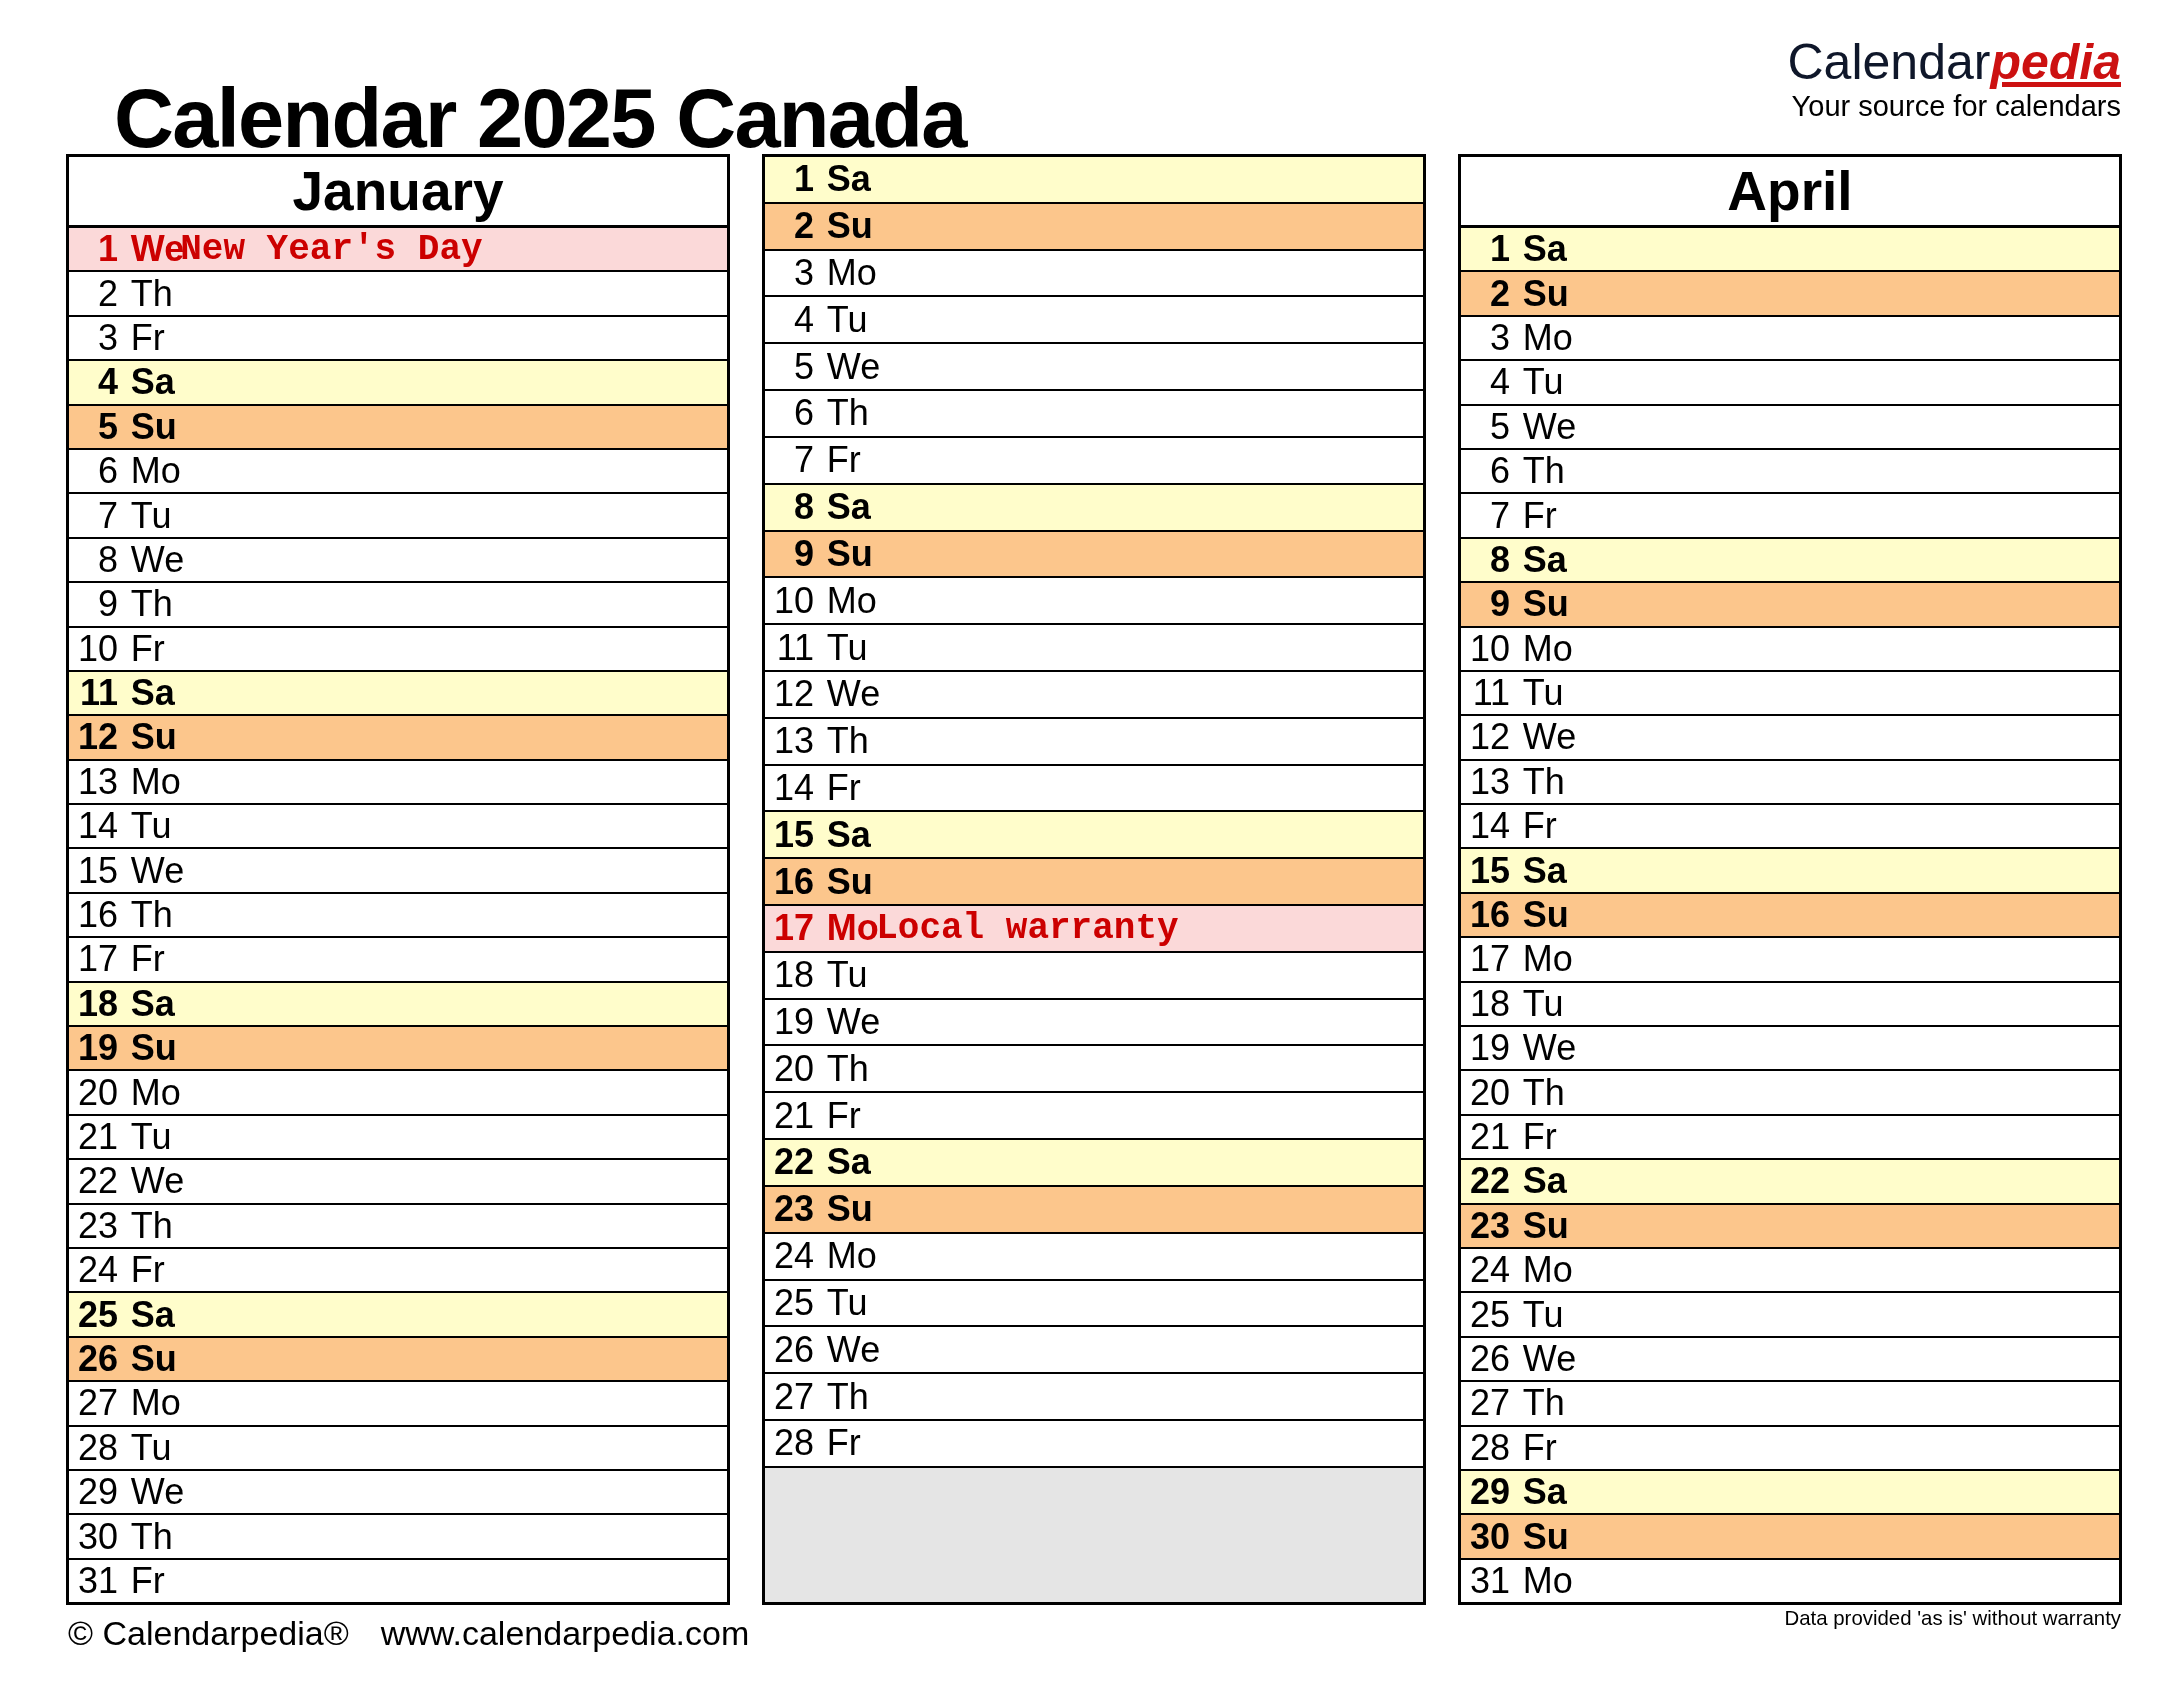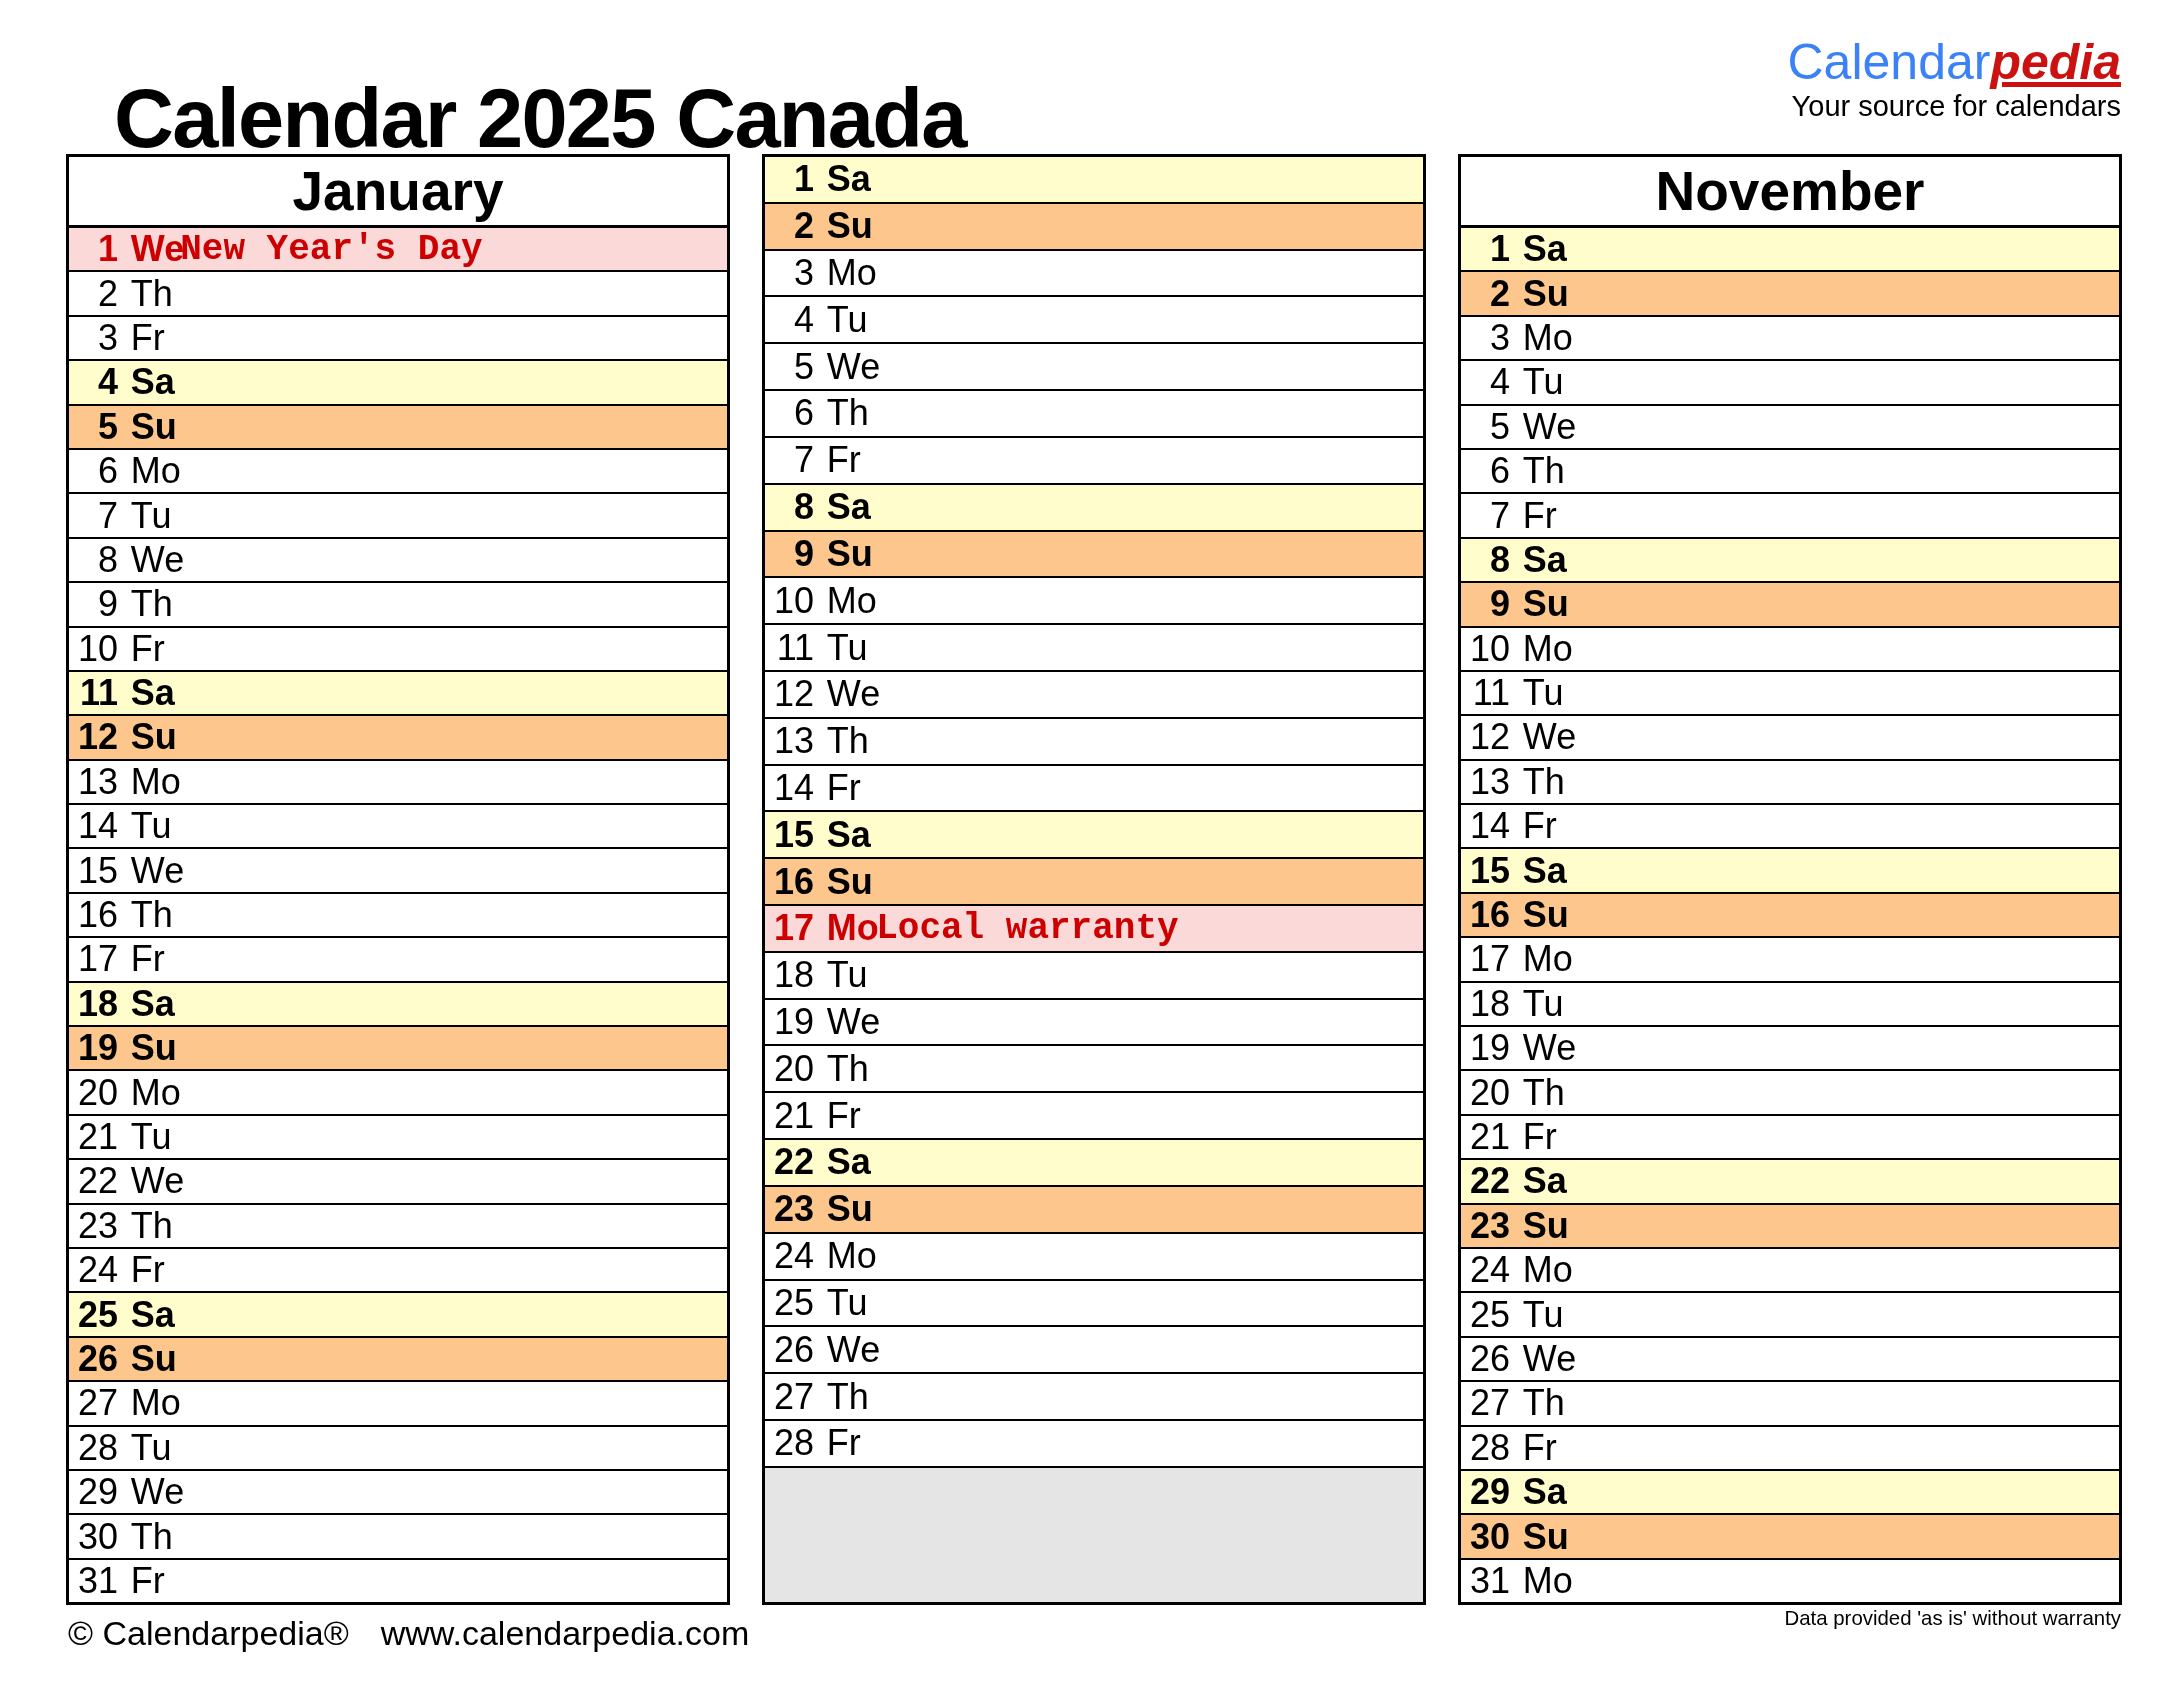--- a/index.html
+++ b/index.html
@@ -23,21 +23,21 @@
     white-space: nowrap;
     margin-left: 33px;
   }
   .logo {
     position: absolute;
     right: 60px; top: 37px;
     text-align: right;
     line-height: 1.0;
   }
   .logo-line { font-size: 50px; letter-spacing: 0; white-space: nowrap; }
-  .logo-black { color: #3b82f6; }
+  .logo-black { color: #0f172a; }
   .logo-red   { color: var(--logo_red, #cc1111); font-weight: 700; font-style: italic; text-decoration: underline; }
   .logo-tagline { font-size: 29px; margin-top: 5.1px; white-space: nowrap; }
 
   
   .months {
     position: absolute;
     left: 66px; top: 154px;
     width: 2056px; height: 1451px;
     display: flex;
     gap: 32px;
@@ -356,21 +356,21 @@
           <span class="wd">Th</span>
         </div>
         <div class="day-row">
           <span class="num">28</span>
           <span class="wd">Fr</span>
         </div>
         <div class="filler" style="flex: 3 1 0px;"></div>
       </div>
   </section>
   <section class="month">
-    <div class="month-header">November</div>
+    <div class="month-header">April</div>
     <div class="rows">
         <div class="day-row sat">
           <span class="num">1</span>
           <span class="wd">Sa</span>
         </div>
         <div class="day-row sun">
           <span class="num">2</span>
           <span class="wd">Su</span>
         </div>
         <div class="day-row">

